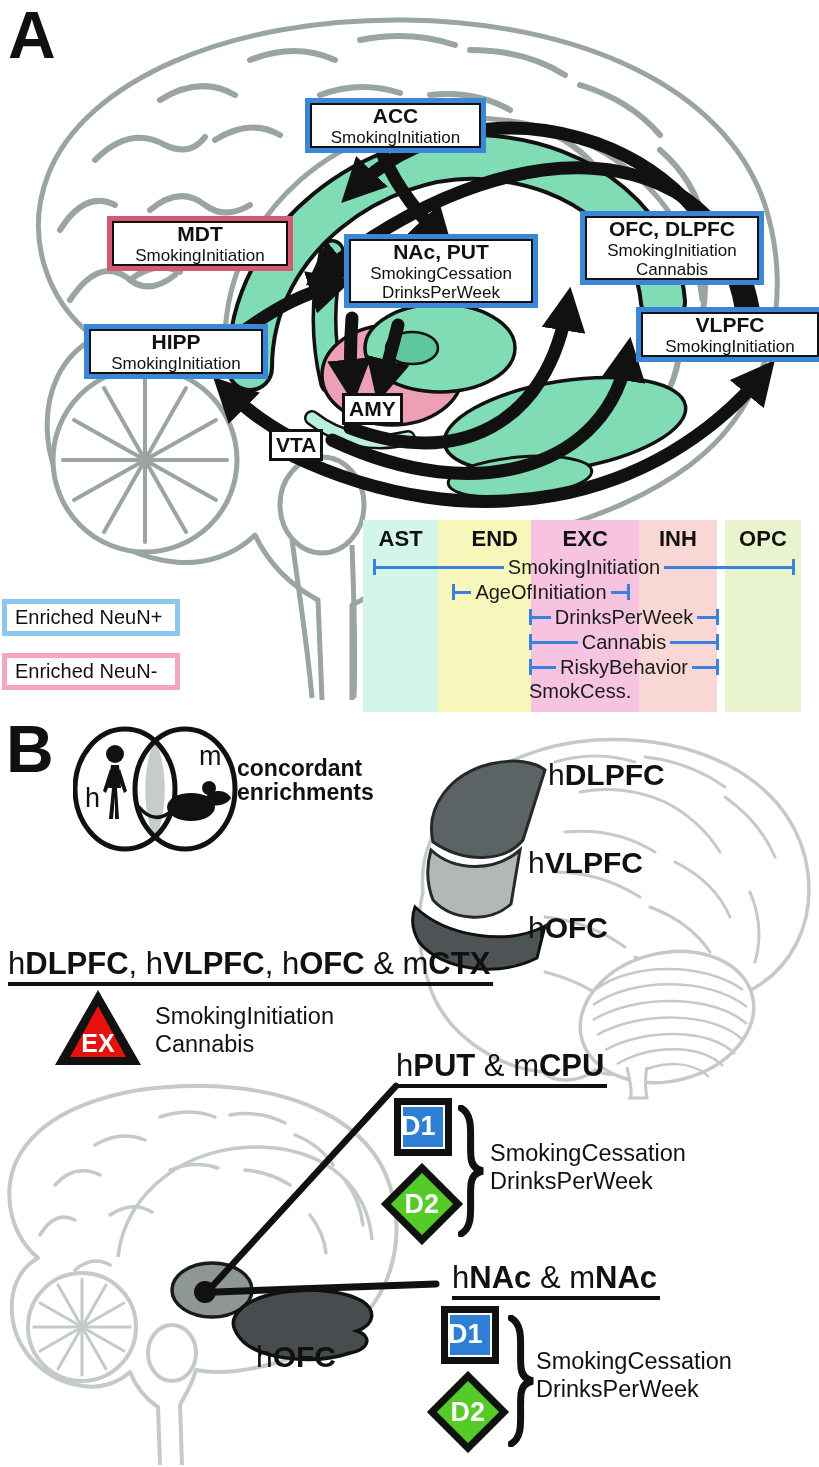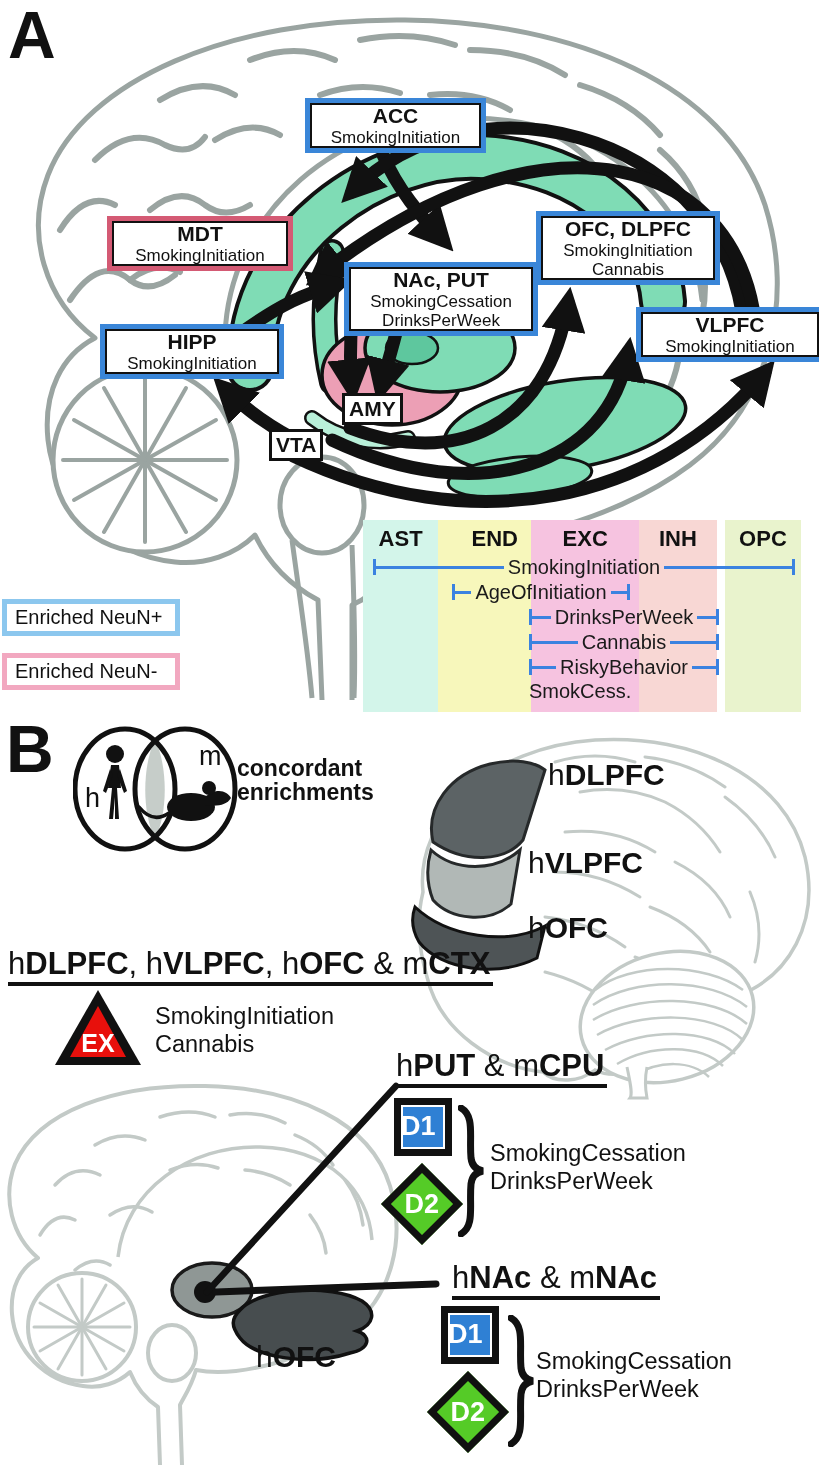--- a/index.html
+++ b/index.html
@@ -138,31 +138,31 @@
   <div class="panel-letter" style="left:8px;top:2px">A</div>
 
   <div class="rbox" style="left:305px;top:98px;width:163px">
     <span class="t">ACC</span>
     <span class="s">SmokingInitiation</span>
   </div>
   <div class="rbox rose" style="left:107px;top:216px;width:168px">
     <span class="t">MDT</span>
     <span class="s">SmokingInitiation</span>
   </div>
-  <div class="rbox" style="left:344px;top:262px;width:176px">
+  <div class="rbox" style="left:344px;top:234px;width:176px">
     <span class="t">NAc, PUT</span>
     <span class="s">SmokingCessation</span>
     <span class="s">DrinksPerWeek</span>
   </div>
-  <div class="rbox" style="left:536px;top:211px;width:166px">
+  <div class="rbox" style="left:580px;top:211px;width:166px">
     <span class="t">OFC, DLPFC</span>
     <span class="s">SmokingInitiation</span>
     <span class="s">Cannabis</span>
   </div>
-  <div class="rbox" style="left:100px;top:324px;width:166px">
+  <div class="rbox" style="left:84px;top:324px;width:166px">
     <span class="t">HIPP</span>
     <span class="s">SmokingInitiation</span>
   </div>
   <div class="rbox" style="left:636px;top:307px;width:170px">
     <span class="t">VLPFC</span>
     <span class="s">SmokingInitiation</span>
   </div>
   <div class="kbox" style="left:342px;top:393px">AMY</div>
   <div class="kbox" style="left:269px;top:429px">VTA</div>
 

